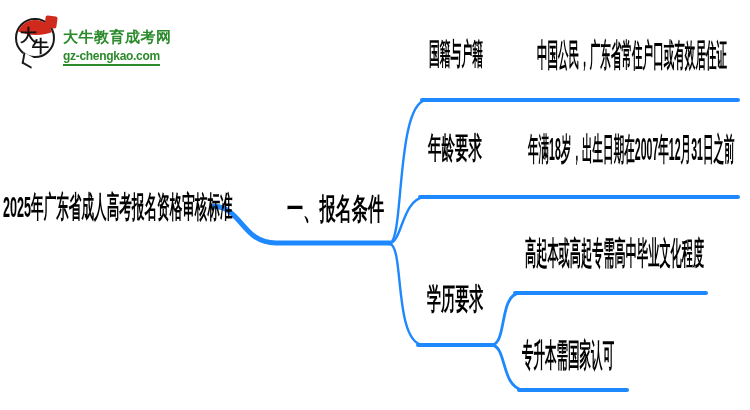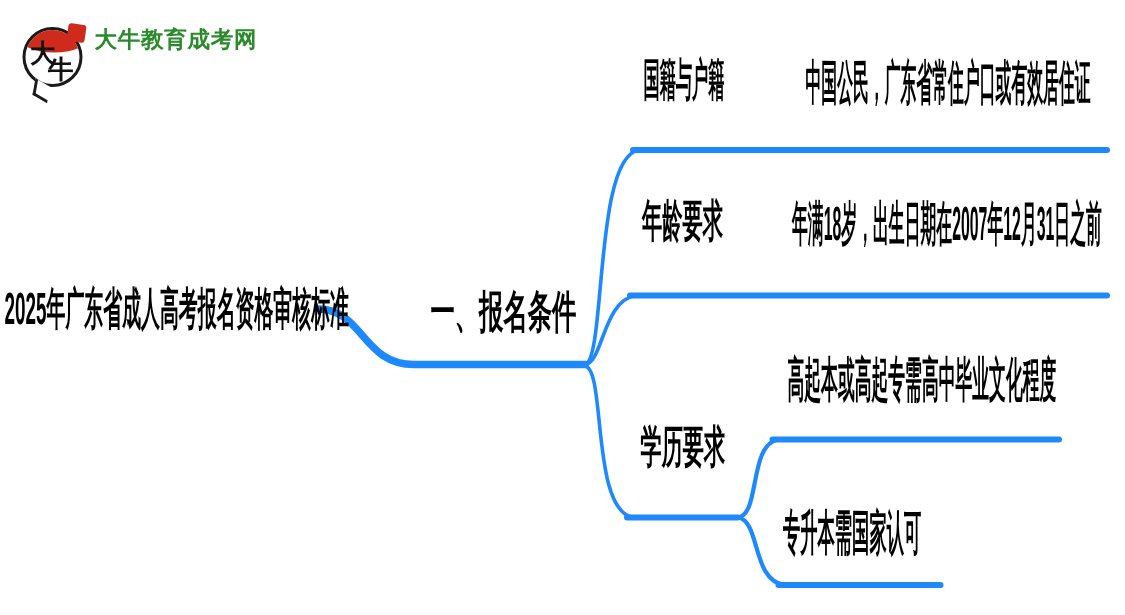--- a/index.html
+++ b/index.html
@@ -41,21 +41,21 @@
   .logo-seal {
     position:absolute; left:30px; top:2px; width:12px; height:12px;
     background:#cf2a1b; border-radius:2px; transform:rotate(8deg);
     color:#fff; font-size:8px; line-height:12px; text-align:center; font-weight:700;
   }
   .logo-tail {
     position:absolute; left:7px; top:41px; width:9px; height:9px;
     background:#fff; border-left:2px solid #1a1a1a; border-bottom:2px solid #1a1a1a;
     transform:rotate(20deg) skew(10deg,10deg);
   }
-  .logo-text { position:absolute; left:48px; top:5px; }
+  .logo-text { position:absolute; left:48px; top:15px; }
   .logo-title {
     font-size:15px; font-weight:700; color:#2b8a2b; letter-spacing:0.5px;
     line-height:1.1; white-space:nowrap;
   }
   .logo-domain {
     display:inline-block; font-size:12px; font-weight:700; color:#2b8a2b;
     letter-spacing:-0.3px; line-height:1.2; margin-top:2px;
     border-bottom:2px solid #2b8a2b; padding-bottom:1px; min-width:92px;
   }
 </style>
@@ -86,20 +86,21 @@
 <div class="logo">
   <div class="logo-bubble">
     <div class="logo-cap"></div>
     <span class="logo-char-a">大</span>
     <span class="logo-char-b">牛</span>
   </div>
   <div class="logo-seal"></div>
   <div class="logo-tail"></div>
   <div class="logo-text">
     <div class="logo-title">大牛教育成考网</div>
+    <div class="logo-domain">gz-chengkao.com</div>
   </div>
 </div>
 
 <div class="node n-root">2025年广东省成人高考报名资格审核标准</div>
 <div class="node n-branch">一、报名条件</div>
 
 <div class="node n-c1l">国籍与户籍</div>
 <div class="node n-c1d">中国公民，广东省常住户口或有效居住证</div>
 
 <div class="node n-c2l">年龄要求</div>

